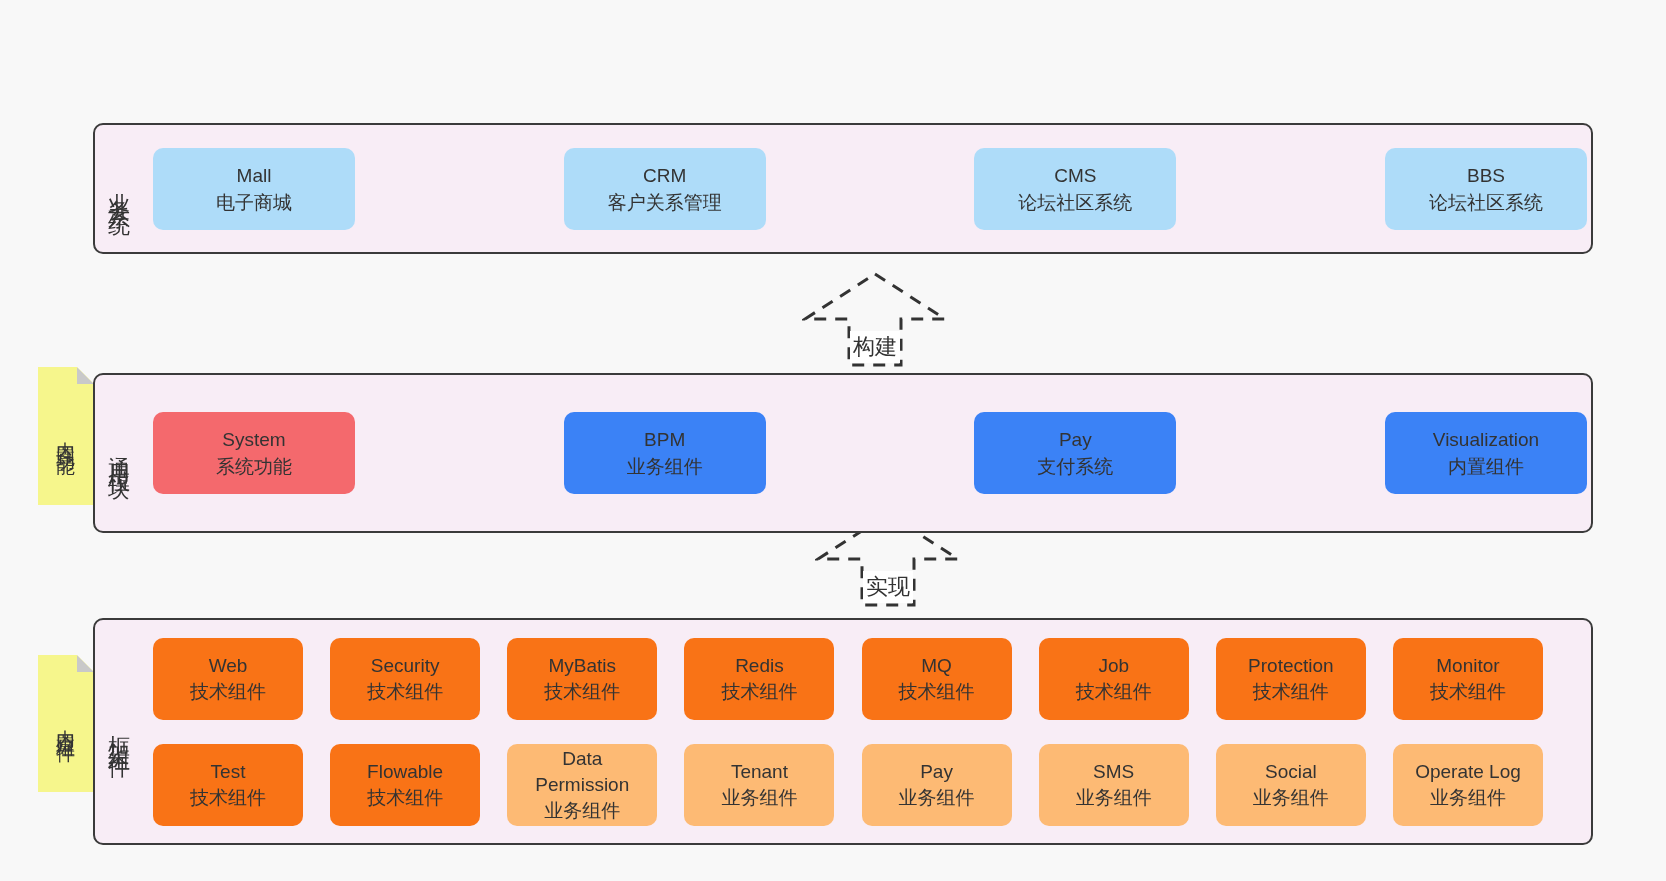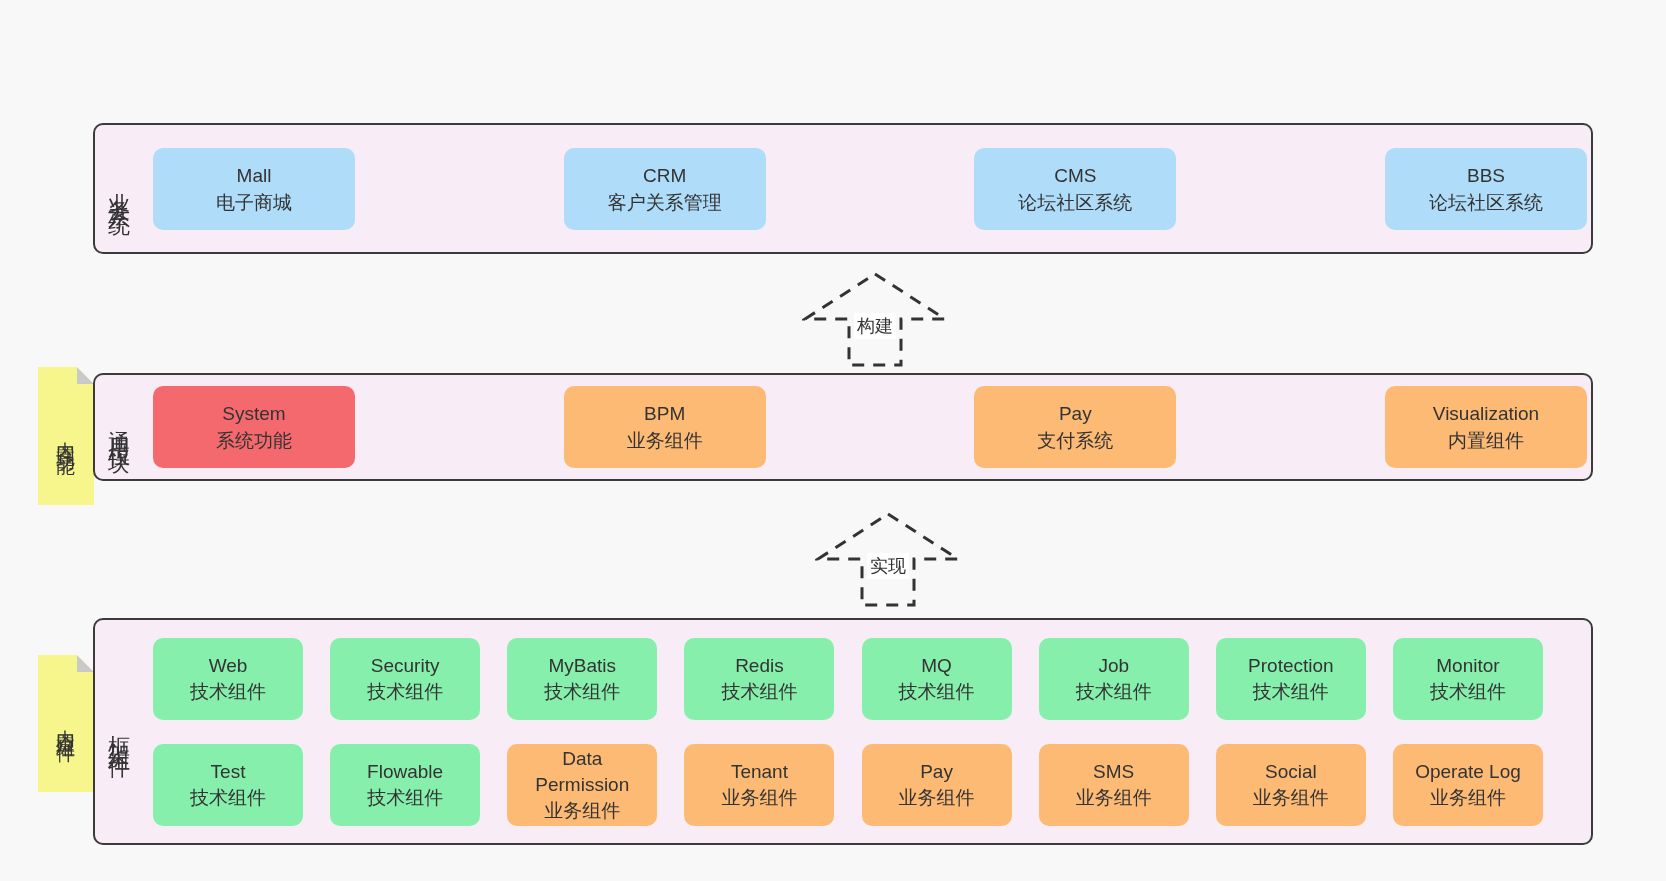--- a/index.html
+++ b/index.html
@@ -15,21 +15,21 @@
   
   .layer {
     position:absolute; left:93px; width:1500px;
     background:#f8edf6;
     border:2px solid #3b3b3b;
     border-radius:10px;
     box-sizing:border-box;
     z-index:2;
   }
   #layer-business  { top:123px; height:131px; }
-  #layer-common    { top:373px; height:108px; }
+  #layer-common    { top:373px; height:160px; }
   #layer-framework { top:618px; height:227px; }
 
   .layer-label {
     position:absolute; left:13px; top:50%;
     transform:translateY(-50%);
     writing-mode:vertical-rl; text-orientation:upright;
     font-size:22px; letter-spacing:7px; line-height:1;
     color:#333; white-space:nowrap;
   }
 
@@ -45,22 +45,22 @@
   .box {
     height:82px; border-radius:10px;
     display:flex; flex-direction:column; align-items:center; justify-content:center;
     text-align:center; font-size:19px; line-height:27px; color:#333;
     box-sizing:border-box; padding:0 21px;
   }
   .box.lg { width:202px; }
   .box.sm { width:150px; line-height:26px; }
   .blue       { background:#aedcf9; }
   .red        { background:#f4696d; }
-  .pink       { background:#fdba74; }
-  .green      { background:#86efac; }
+  .pink       { background:#3b82f6; }
+  .green      { background:#f97316; }
   .lightgreen { background:#fdba74; }
 
   
   .sticky {
     position:absolute; left:38px; width:56px;
     background:#f6f68c; z-index:1;
     clip-path:polygon(0 0, calc(100% - 17px) 0, 100% 17px, 100% 100%, 0 100%);
   }
   #sticky-common    { top:367px; height:138px; }
   #sticky-framework { top:655px; height:137px; }
@@ -76,22 +76,22 @@
     font-size:19px; letter-spacing:5px; line-height:1; color:#333;
     white-space:nowrap;
   }
 
   
   .arrow { position:absolute; width:146px; height:97px; z-index:1; }
   #arrow-build     { left:802px; top:271px; }
   #arrow-implement { left:815px; top:511px; }
   .arrow svg { display:block; width:146px; height:97px; }
   .arrow-label {
-    position:absolute; left:50%; top:42px; transform:translateX(-50%);
-    background:#ffffff; font-size:18px; color:#333;
+    position:absolute; left:50%; top:60px; transform:translateX(-50%);
+    background:#ffffff; font-size:22px; color:#333;
     padding:1px 3px; white-space:nowrap;
   }
 </style>
 </head>
 <body>
 
 <div class="sticky" id="sticky-common">
   <div class="sticky-fold"></div>
   <div class="sticky-text">内置功能</div>
 </div>

